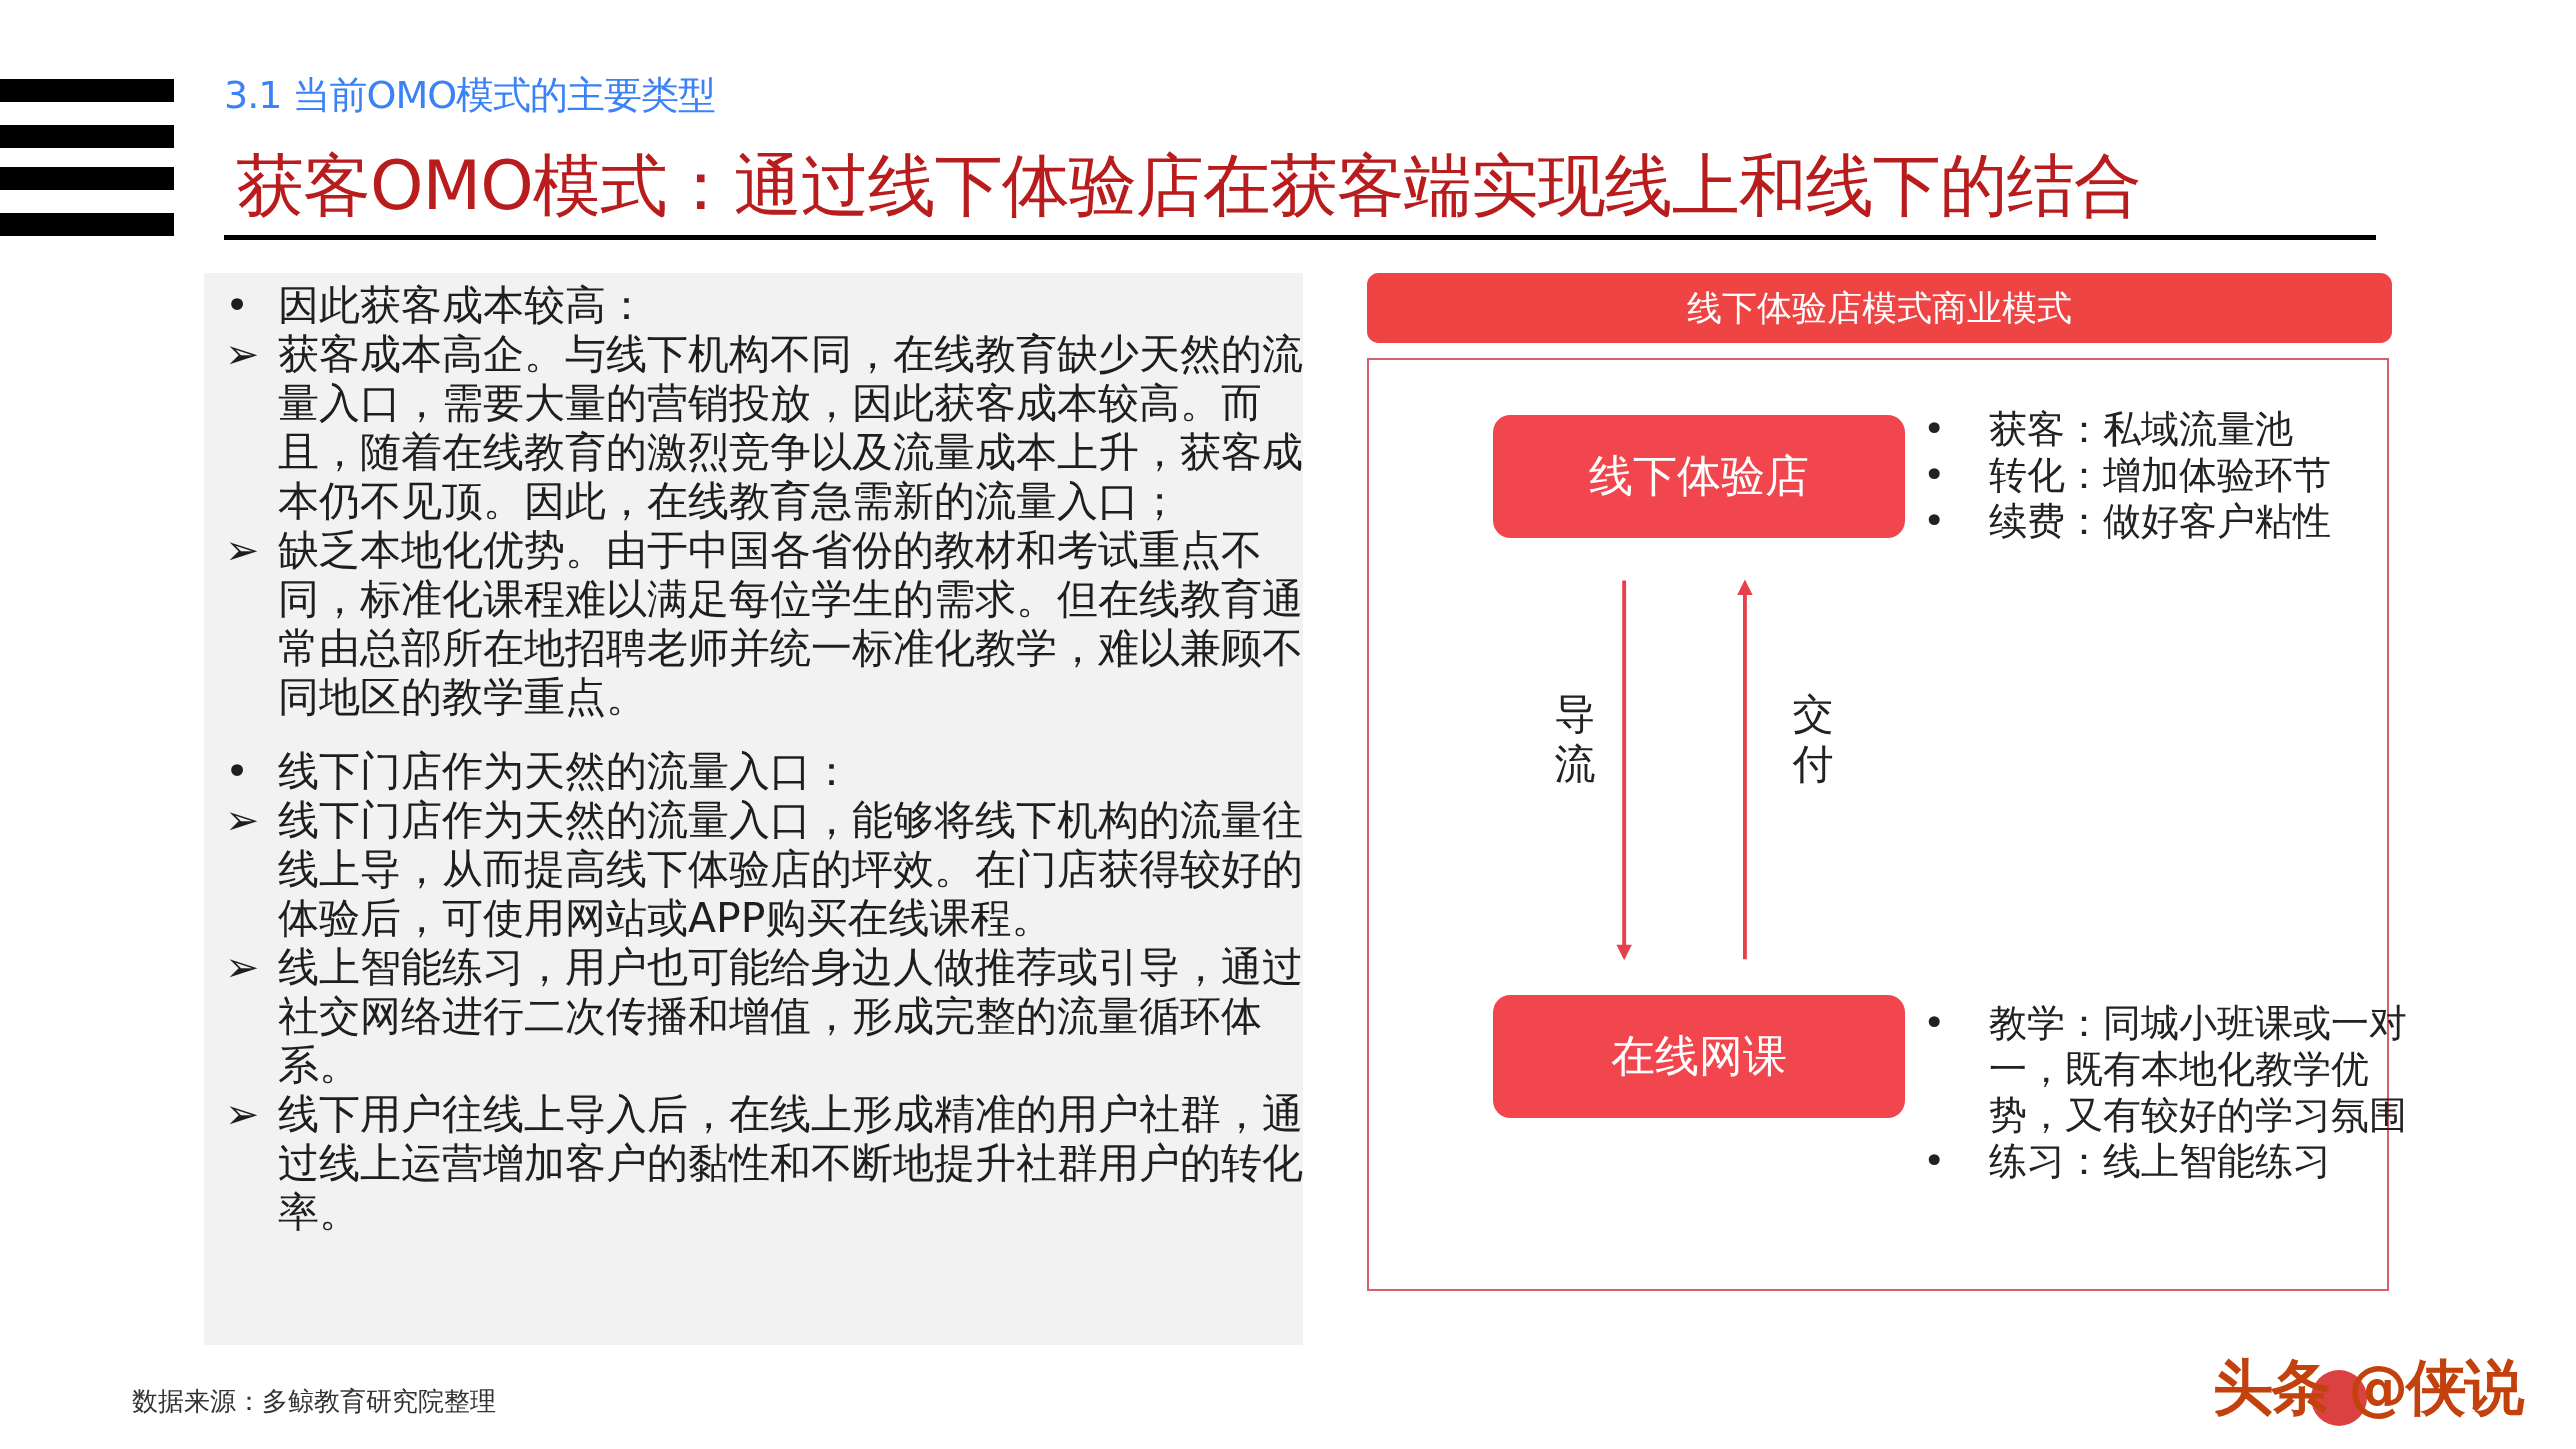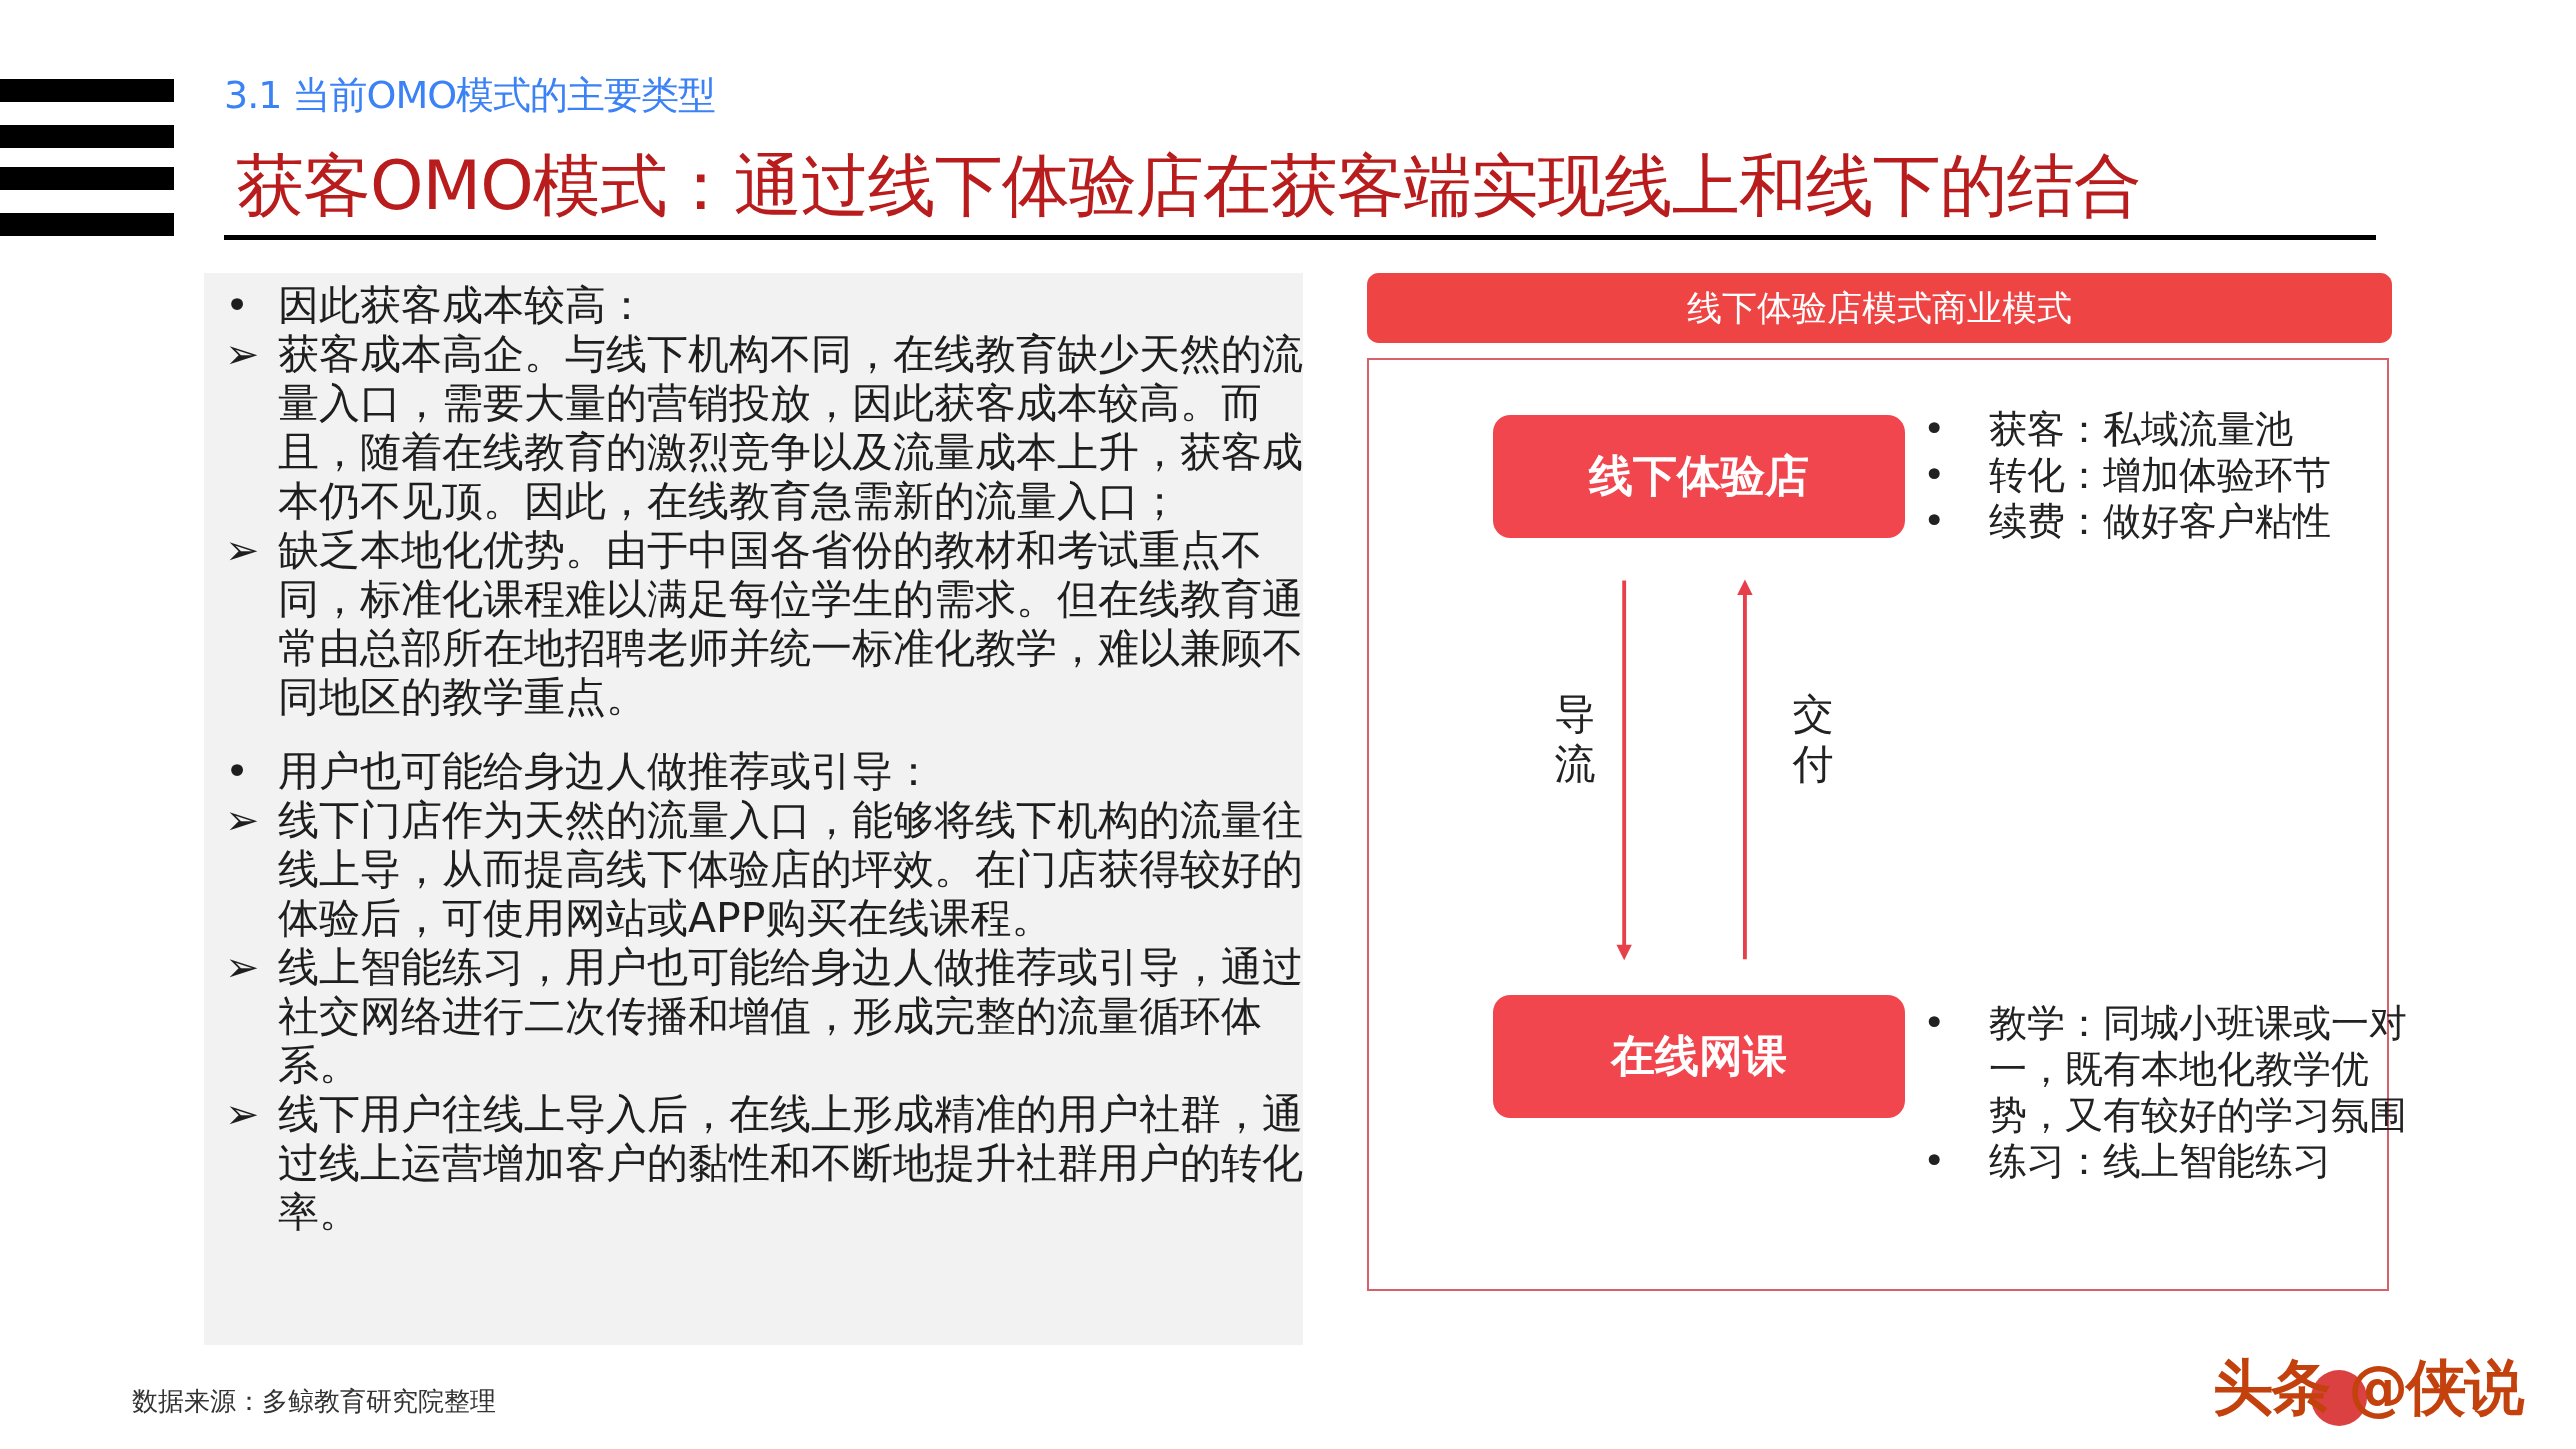--- a/index.html
+++ b/index.html
@@ -8,21 +8,21 @@
   .subtitle{position:absolute;left:224px;top:70px;font-size:38px;color:#3b82f6;white-space:nowrap;letter-spacing:-1px;}
   .title{position:absolute;left:236px;top:141px;font-size:68px;color:#b91c1c;white-space:nowrap;letter-spacing:-1px;}
   .rule{position:absolute;left:224px;top:235px;width:2152px;height:4.8px;background:#000;}
   .left-panel{position:absolute;left:204px;top:273px;width:1099px;height:1072px;background:#F2F2F2;}
   .lp-inner{position:absolute;left:21px;top:7.7px;width:1082px;font-size:41px;line-height:49px;color:#1e1e1e;}
   .item{position:relative;padding-left:53px;white-space:normal;}
   .item .mk{position:absolute;left:0;top:0;width:48px;}
   .gap{height:25px;}
   .hdr{position:absolute;left:1367px;top:273px;width:1025px;height:70px;background:#ef4444;border-radius:11.6px;color:#fff;font-size:35px;display:flex;align-items:center;justify-content:center;}
   .frame{position:absolute;left:1367px;top:358px;width:1022px;height:933px;border:2.9px solid #D8606A;box-sizing:border-box;}
-  .rbox{position:absolute;left:1493px;width:412px;height:123px;background:#F2464F;border-radius:17.4px;color:#fff;font-size:44px;display:flex;align-items:center;justify-content:center;font-weight:bold;}
+  .rbox{position:absolute;left:1493px;width:412px;height:123px;background:#F2464F;border-radius:17.4px;color:#fff;font-size:44px;display:flex;align-items:center;justify-content:center;}
   .blist{position:absolute;left:1923px;font-size:38px;line-height:46px;color:#222;}
   .blist .bi{position:relative;padding-left:66px;width:435px;}
   .blist .bi .dot{position:absolute;left:0;top:0;}
   .vlabel{position:absolute;font-size:41px;line-height:50px;width:48px;text-align:center;color:#222;}
   .source{position:absolute;left:132px;top:1384px;font-size:26px;color:#333;}
   .watermark{position:absolute;left:2213px;top:1348px;font-size:60px;font-weight:bold;color:#c2410c;letter-spacing:-1.9px;white-space:nowrap;}
   .wm-logo{position:absolute;left:2311px;top:1370px;width:56px;height:56px;border-radius:50%;background:#D62020;opacity:0.85;}
 </style>
 </head>
 <body>
@@ -46,21 +46,21 @@
       <span class="mk">➢</span>
       <span>获客成本高企。与线下机构不同，在线教育缺少天然的流量入口，需要大量的营销投放，因此获客成本较高。而且，随着在线教育的激烈竞争以及流量成本上升，获客成本仍不见顶。因此，在线教育急需新的流量入口；</span>
     </div>
     <div class="item">
       <span class="mk">➢</span>
       <span>缺乏本地化优势。由于中国各省份的教材和考试重点不同，标准化课程难以满足每位学生的需求。但在线教育通常由总部所在地招聘老师并统一标准化教学，难以兼顾不同地区的教学重点。</span>
     </div>
     <div class="gap"></div>
     <div class="item">
       <span class="mk">•</span>
-      <span>用户也可能给身边人做推荐或引导：</span>
+      <span>线下门店作为天然的流量入口：</span>
     </div>
     <div class="item">
       <span class="mk">➢</span>
       <span>线下门店作为天然的流量入口，能够将线下机构的流量往线上导，从而提高线下体验店的坪效。在门店获得较好的体验后，可使用网站或APP购买在线课程。</span>
     </div>
     <div class="item">
       <span class="mk">➢</span>
       <span>线上智能练习，用户也可能给身边人做推荐或引导，通过社交网络进行二次传播和增值，形成完整的流量循环体系。</span>
     </div>
     <div class="item">

